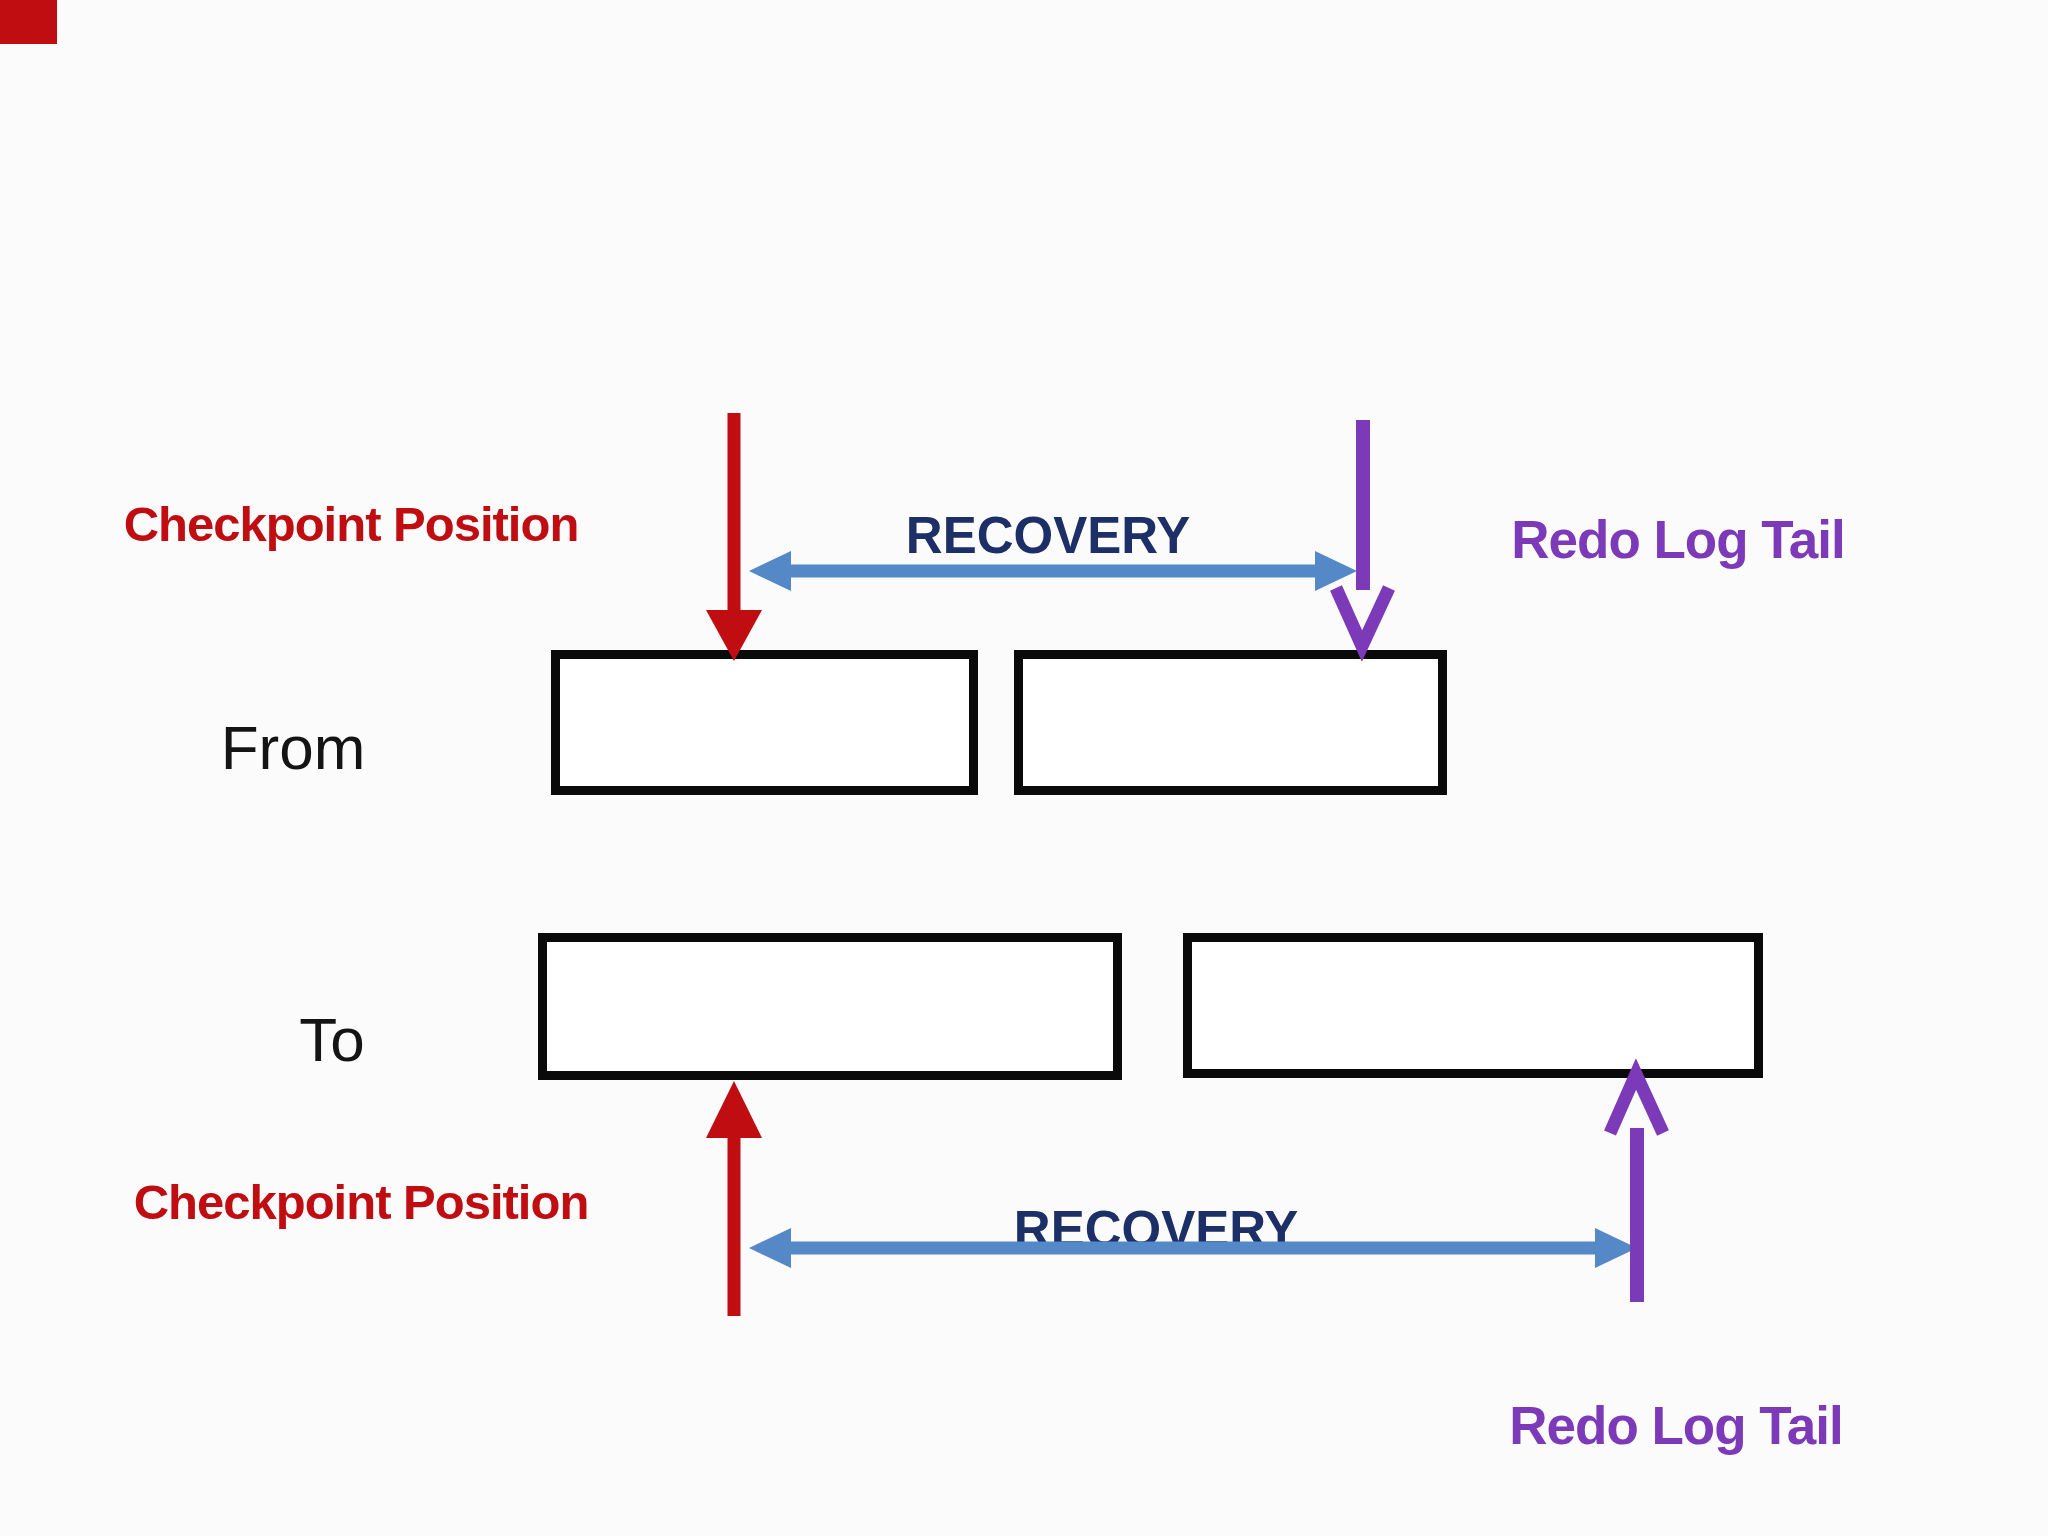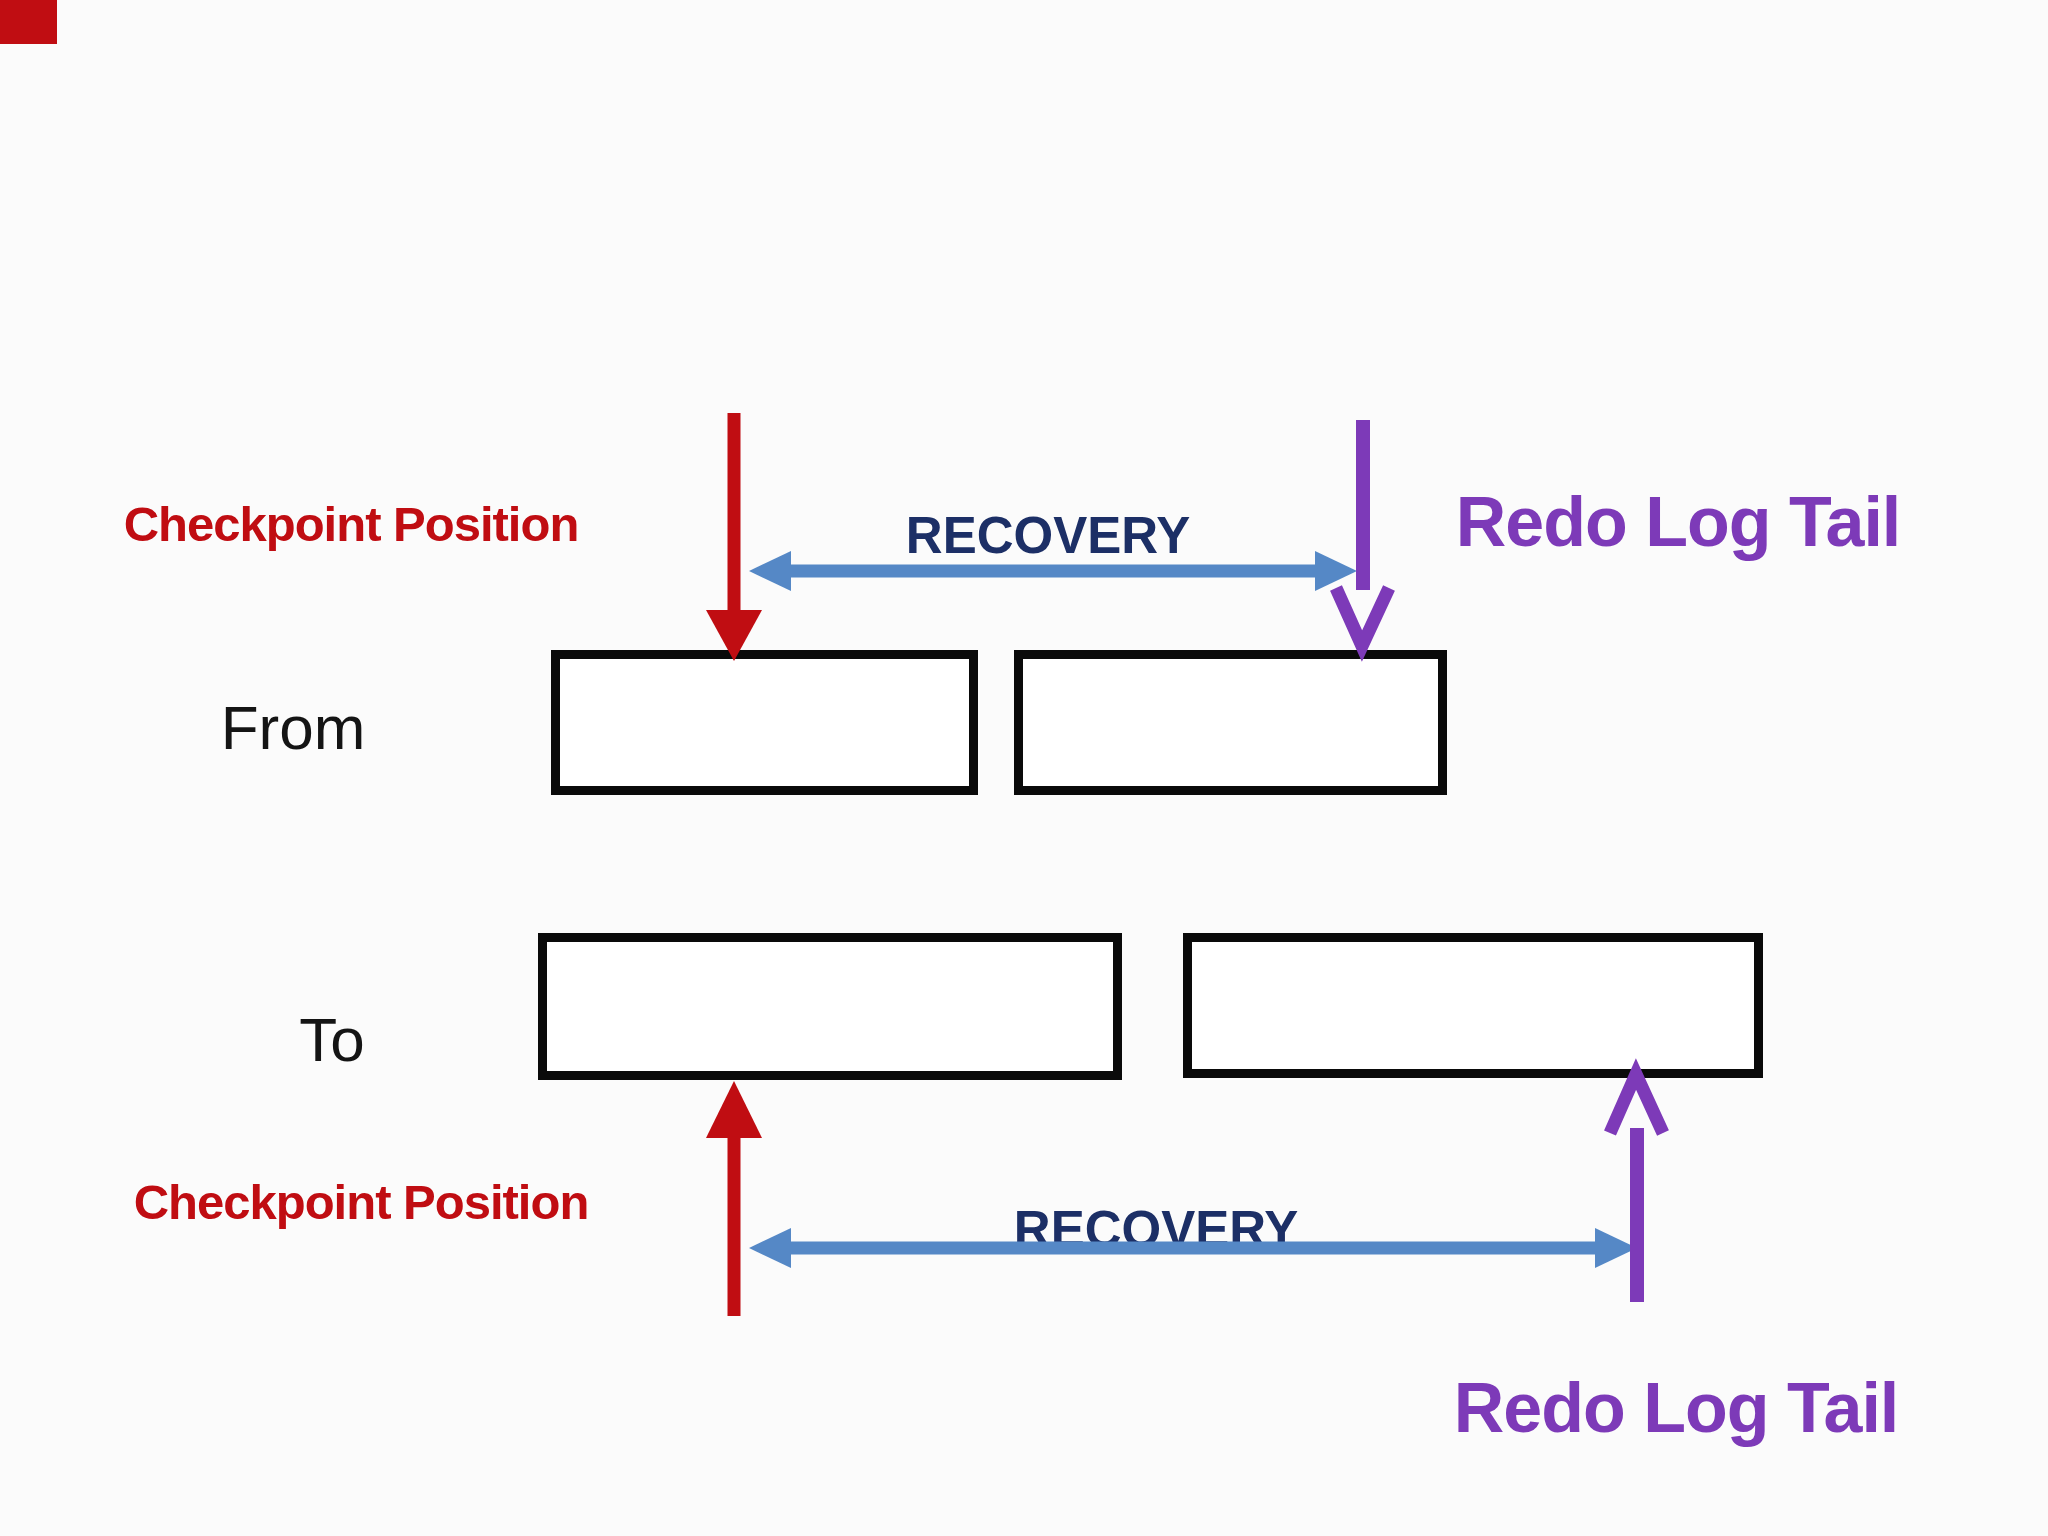--- a/index.html
+++ b/index.html
@@ -19,27 +19,27 @@
 
   .title{
     position:absolute;left:0;right:0;top:94px;text-align:center;
     font-size:77px;font-weight:400;color:var(--ink);letter-spacing:0;
     line-height:1;
   }
 
   .label{position:absolute;transform:translate(-50%,-50%);white-space:nowrap;line-height:1;}
   .lbl-red{color:var(--red);font-weight:700;font-size:49px;letter-spacing:-1px;}
   .lbl-navy{color:var(--navy);font-weight:700;font-size:51px;letter-spacing:0;margin-top:22px;}
-  .lbl-purple{color:var(--purple);font-weight:700;font-size:70px;letter-spacing:-1px;}
+  .lbl-purple{color:var(--purple);font-weight:700;font-size:53px;letter-spacing:-1px;margin-top:17px;}
   .lbl-ink{color:var(--ink);font-weight:400;font-size:62px;}
 
   .cp-top{left:351px;top:524px;}
   .rec-top{left:1048px;top:513px;}
   .tail-top{left:1678px;top:522px;}
-  .row-from{left:293px;top:728px;}
+  .row-from{left:293px;top:748px;}
   .row-to{left:332px;top:1040px;}
   .cp-bottom{left:361px;top:1202px;}
   .rec-bottom{left:1156px;top:1207px;}
   .tail-bottom{left:1676px;top:1408px;}
 
   .log-box{position:absolute;border:9px solid var(--box);background:#ffffff;}
   .from-box-1{left:551px;top:650px;width:427px;height:145px;}
   .from-box-2{left:1014px;top:650px;width:433px;height:145px;}
   .to-box-1{left:538px;top:933px;width:584px;height:147px;}
   .to-box-2{left:1183px;top:933px;width:580px;height:145px;}

